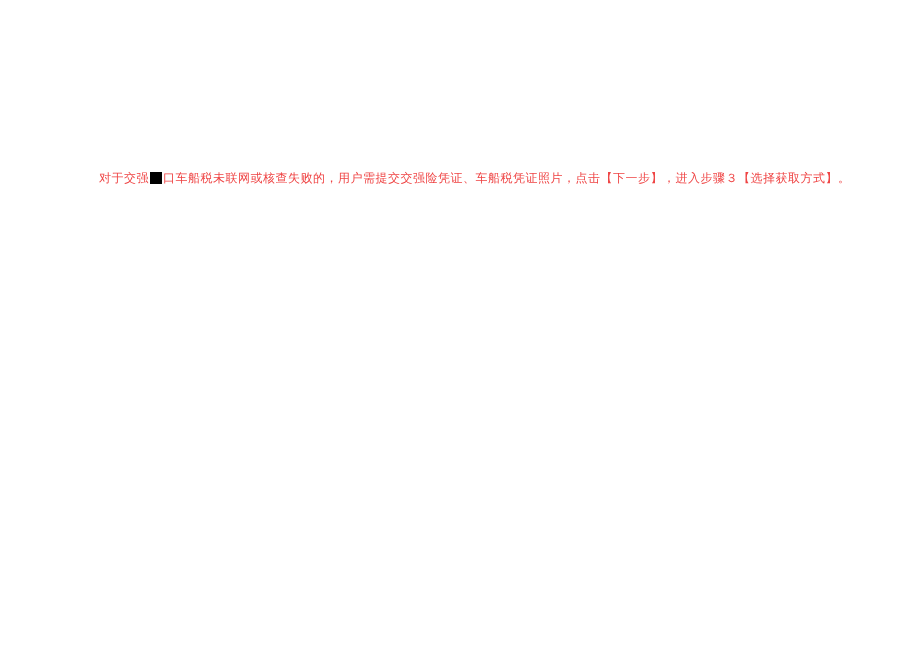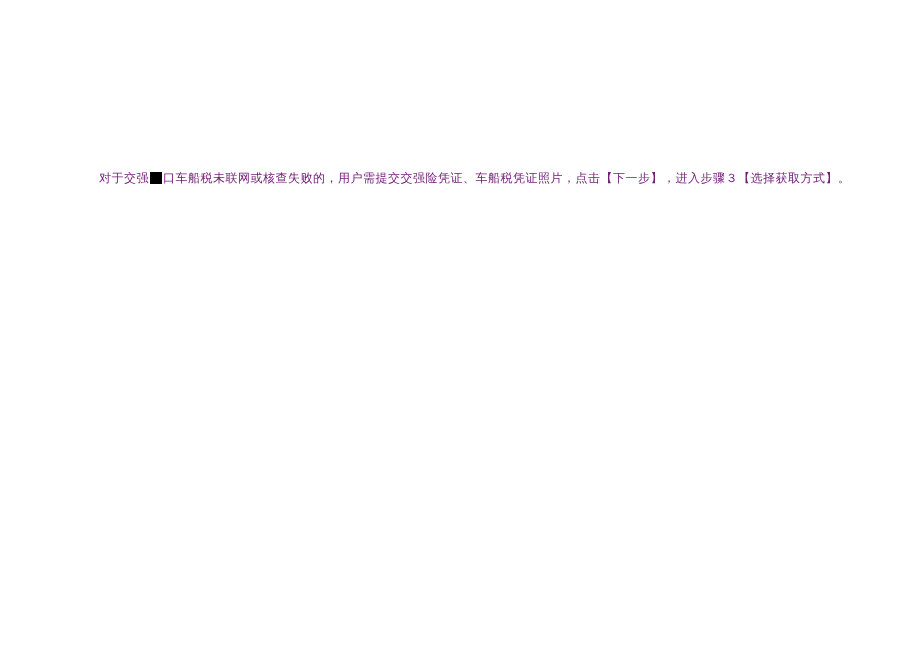--- a/index.html
+++ b/index.html
@@ -15,21 +15,21 @@
       position: relative;
     }
     .content {
       position: absolute;
       top: 169px;
       left: 99px;
       right: 50px;
     }
     .paragraph {
       font-size: 12px;
-      color: #701a75;
+      color: #ef4444;
       line-height: 1.6;
       letter-spacing: 0.5px;
     }
     .black-box {
       display: inline-block;
       width: 12px;
       height: 12px;
       background-color: #000000;
       vertical-align: middle;
       margin: 0 1px;

